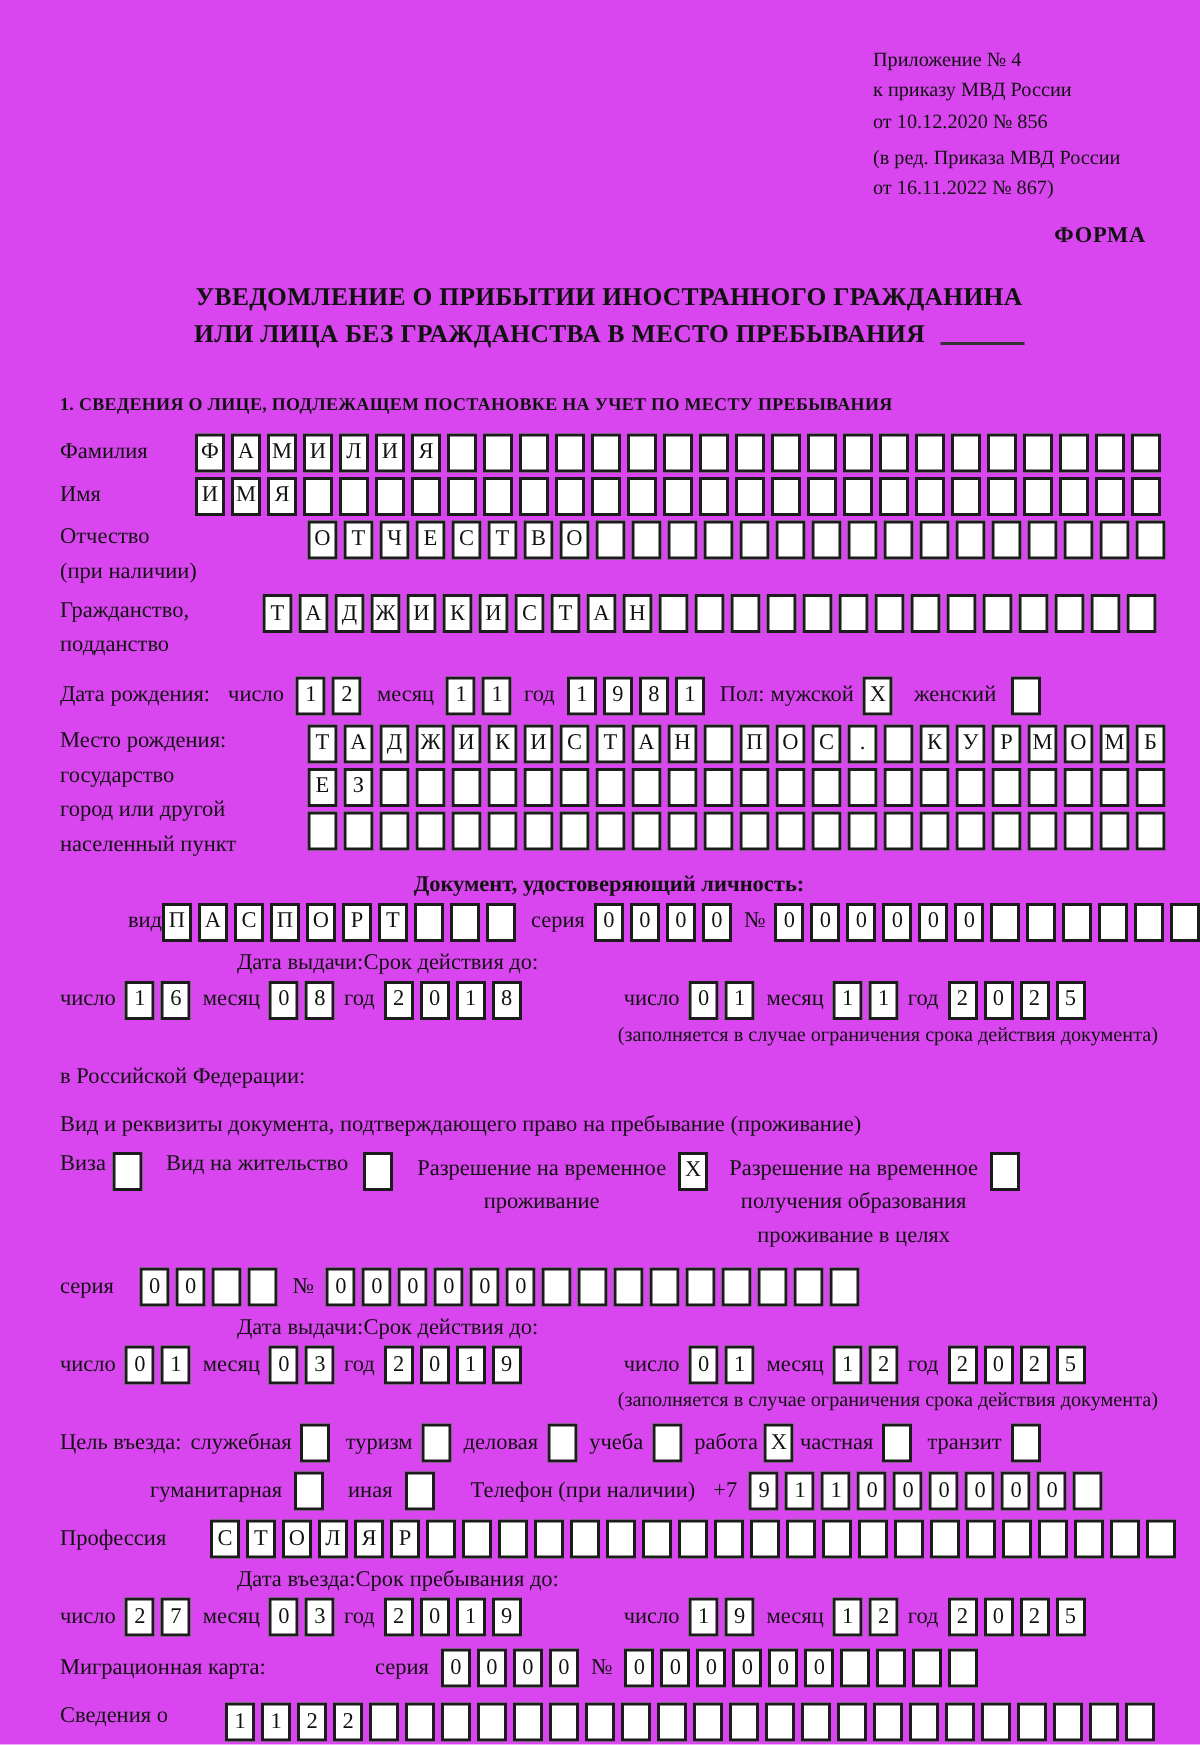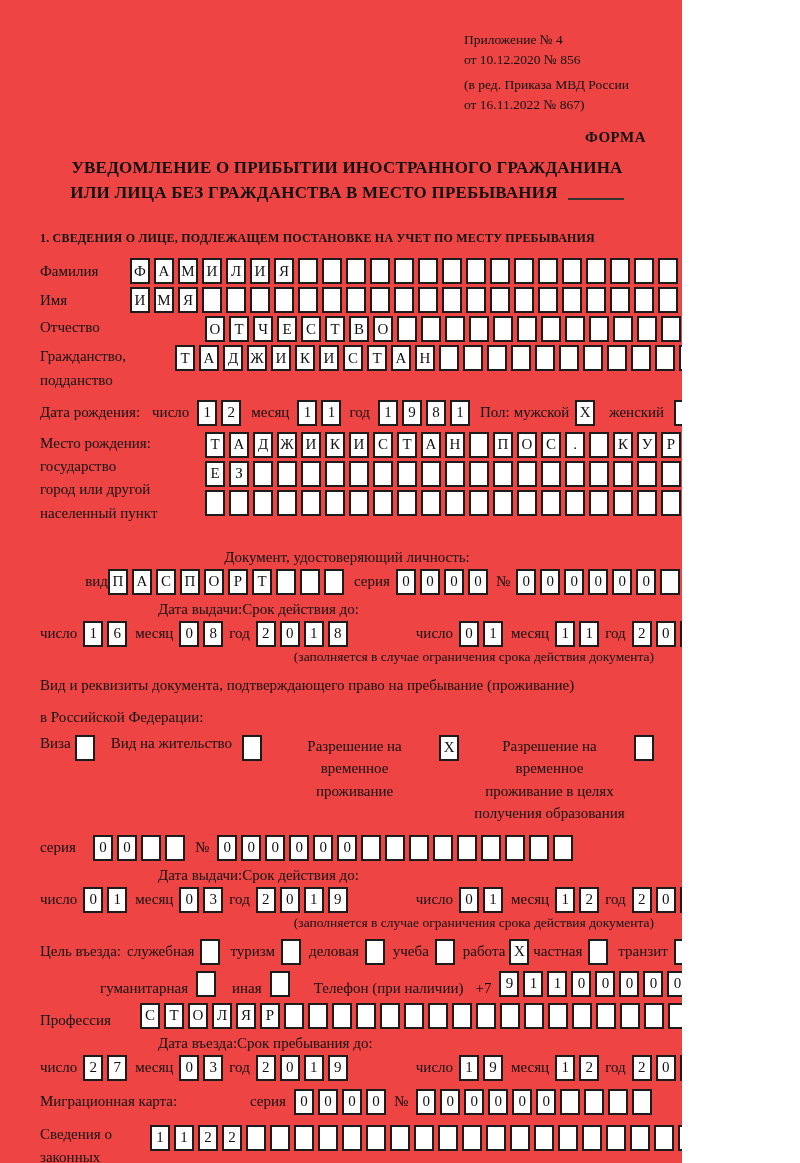--- a/index.html
+++ b/index.html
@@ -1,57 +1,58 @@
 <!DOCTYPE html>
 <html><head>
 <meta charset="utf-8">
 <style>
   html,body{margin:0;padding:0;background:#fff;}
   .page{
-    position:relative;width:682px;height:1163px;background:#ef4444;color:#111;
+    position:relative;width:800px;height:1163px;background:#d946ef;color:#111;
     font-family:"Liberation Serif","DejaVu Serif",serif;font-size:15px;
     box-sizing:border-box;padding:30px 28px 10px 40px;overflow:hidden;
   }
   .annex{margin-left:auto;width:190px;font-size:13.5px;line-height:1.5;}
   .annex .gap{height:4px;}
   .forma{text-align:right;font-weight:bold;font-size:15px;margin:14px 8px 0 0;letter-spacing:.5px;}
-  .title{text-align:center;font-weight:bold;font-size:17px;line-height:1.45;margin-top:10px;letter-spacing:.2px;font-family:Liberation Serif, serif;}
+  .title{text-align:center;font-weight:bold;font-size:17px;line-height:1.45;margin-top:20px;letter-spacing:.2px;font-family:Liberation Serif, serif;}
   .blank-line{display:inline-block;width:56px;border-bottom:2px solid #333;margin-left:10px;vertical-align:-2px;}
   .section-title{font-weight:bold;font-size:12px;margin-top:26px;letter-spacing:.2px;white-space:nowrap;}
   .row{display:flex;align-items:center;margin-top:3px;}
   .row.start{align-items:flex-start;}
   .lbl{white-space:nowrap;}
   .lbl-block div{line-height:1.55;}
   .cells{display:flex;gap:4px;flex:none;}
   .cell{
     box-sizing:border-box;flex:none;width:20px;height:26px;border:2px solid #1c1c1c;
     display:flex;align-items:center;justify-content:center;font-size:15px;line-height:1;background:#fff;
   }
   .cellstack .cells{margin-top:0;}
   .cellstack .cells + .cells{margin-top:3px;}
   .w68{width:68px;flex:none;text-align:right;} .w90{width:90px;flex:none;} .w100{width:100px;flex:none;}
   .w110{width:110px;flex:none;} .w135{width:135px;flex:none;} .w150{width:150px;flex:none;}
   .w165{width:165px;flex:none;} .w45{width:45px;flex:none;}
   .ml4{margin-left:4px;} .ml6{margin-left:6px;} .ml8{margin-left:8px;} .ml10{margin-left:10px;}
   .ml12{margin-left:12px;} .ml14{margin-left:14px;} .ml16{margin-left:16px;} .ml24{margin-left:24px;}
   .ml60{margin-left:60px;} .ml68{margin-left:68px;} .ml118{margin-left:118px;} .ml240{}
-  .mt6{margin-top:6px;align-items:flex-end;} .mt8{margin-top:8px;} .mt10{margin-top:10px;} .mt12{margin-top:12px;}
-  .center-bold{text-align:center;font-weight:normal;margin-top:24px;}
+  .mt6{margin-top:6px;} .mt8{margin-top:8px;} .mt10{margin-top:10px;} .mt12{margin-top:12px;}
+  .center-bold{text-align:center;font-weight:bold;margin-top:6px;}
   .note{font-size:13.5px;margin-top:2px;}
   .note-right{text-align:right;padding-right:0;}
   .intro{margin-top:8px;line-height:1.6;}
   .cblock{text-align:center;line-height:1.5;}
 </style>
 </head>
 <body>
 
 <div class="page">
 
   <div class="annex">
     <div>Приложение № 4</div>
+    <div>к приказу МВД России</div>
     <div>от 10.12.2020 № 856</div>
     <div class="gap"></div>
     <div>(в ред. Приказа МВД России</div>
     <div>от 16.11.2022 № 867)</div>
   </div>
 
   <div class="forma">ФОРМА</div>
 
   <div class="title">
     <div>УВЕДОМЛЕНИЕ О ПРИБЫТИИ ИНОСТРАННОГО ГРАЖДАНИНА</div>
@@ -122,20 +123,21 @@
         <span class="cell"></span>
         <span class="cell"></span>
         <span class="cell"></span>
         <span class="cell"></span>
       </div>
   </div>
 
   <div class="row start">
     <div class="lbl-block w165">
       <div>Отчество</div>
+      <div>(при наличии)</div>
     </div>
     <div class="cells">
         <span class="cell">О</span>
         <span class="cell">Т</span>
         <span class="cell">Ч</span>
         <span class="cell">Е</span>
         <span class="cell">С</span>
         <span class="cell">Т</span>
         <span class="cell">В</span>
         <span class="cell">О</span>
@@ -388,43 +390,43 @@
     <div class="cells ml6">
         <span class="cell">2</span>
         <span class="cell">0</span>
         <span class="cell">2</span>
         <span class="cell">5</span>
       </div>
   </div>
 
   <div class="note note-right">(заполняется в случае ограничения срока действия документа)</div>
 
+  <div class="intro">в Российской Федерации:</div>
   <div class="intro">Вид и реквизиты документа, подтверждающего право на пребывание (проживание)</div>
-  <div class="intro">в Российской Федерации:</div>
 
   <div class="row start mt6">
     <span class="lbl">Виза</span>
     <div class="cells ml4">
         <span class="cell"></span>
       </div>
     <span class="lbl ml16">Вид на жительство</span>
     <div class="cells ml10">
         <span class="cell"></span>
       </div>
     <div class="cblock ml16">
       <div>Разрешение на временное</div>
       <div>проживание</div>
     </div>
     <div class="cells ml8">
         <span class="cell">X</span>
       </div>
     <div class="cblock ml14">
       <div>Разрешение на временное</div>
+      <div>получения образования</div>
       <div>проживание в целях</div>
-      <div>получения образования</div>
     </div>
     <div class="cells ml8">
         <span class="cell"></span>
       </div>
   </div>
 
   <div class="row mt10">
     <span class="lbl w45">серия</span>
     <div class="cells ml8">
         <span class="cell">0</span>

